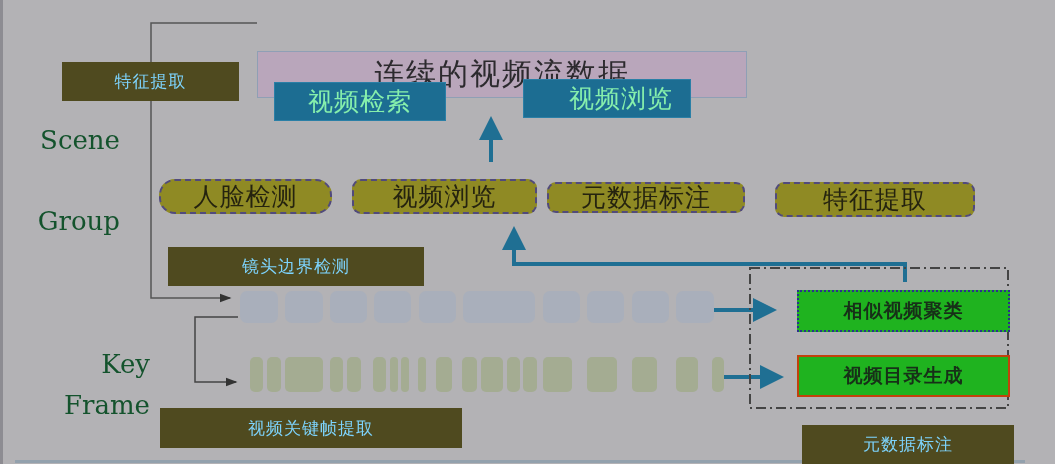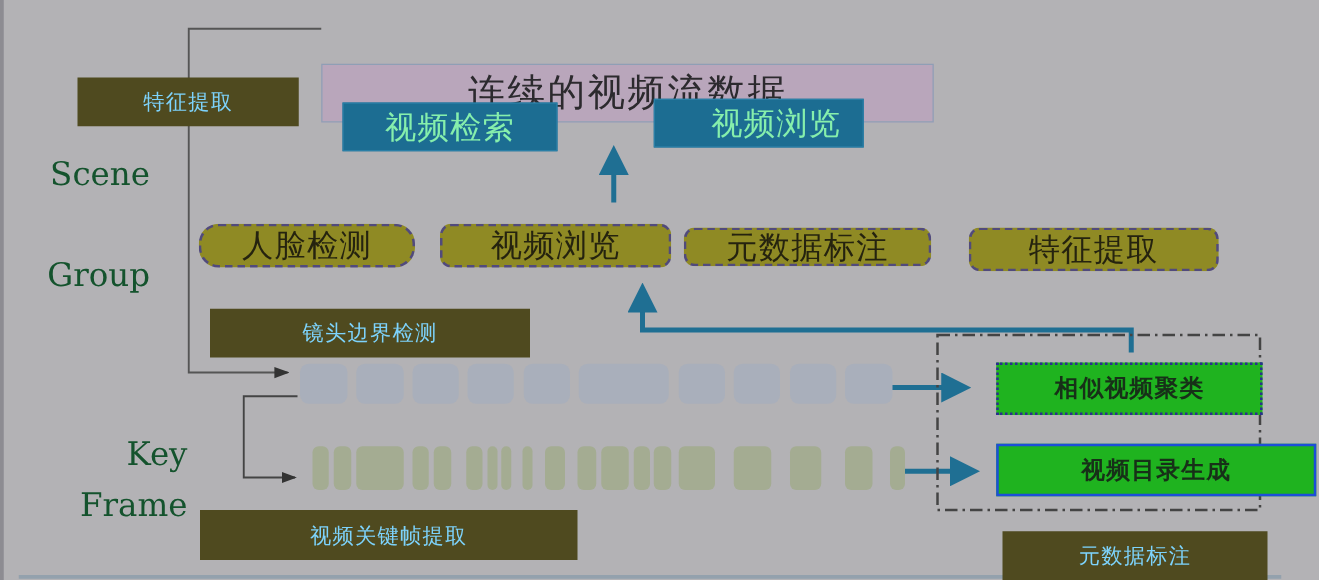--- a/index.html
+++ b/index.html
@@ -98,16 +98,16 @@
   <div class="abs frame-b" style="left:507px;width:13px;"></div>
   <div class="abs frame-b" style="left:523px;width:14px;"></div>
   <div class="abs frame-b" style="left:543px;width:29px;"></div>
   <div class="abs frame-b" style="left:587px;width:30px;"></div>
   <div class="abs frame-b" style="left:632px;width:25px;"></div>
   <div class="abs frame-b" style="left:676px;width:22px;"></div>
   <div class="abs frame-b" style="left:712px;width:12px;"></div>
 </div>
 
 <div class="abs green-box" style="left:797px;top:290px;width:213px;height:42px;border:2px dotted #2b2f8f;">相似视频聚类</div>
-<div class="abs green-box" style="left:797px;top:355px;width:256px;height:42px;border:2px solid #1d4ed8;">视频目录生成</div>
+<div class="abs green-box" style="left:797px;top:355px;width:213px;height:42px;border:2px solid #c2410c;">视频目录生成</div>
 
 <div class="abs dark-label" style="left:160px;top:408px;width:302px;height:40px;">视频关键帧提取</div>
 <div class="abs dark-label" style="left:802px;top:425px;width:212px;height:39px;">元数据标注</div>
 
 </body></html>

